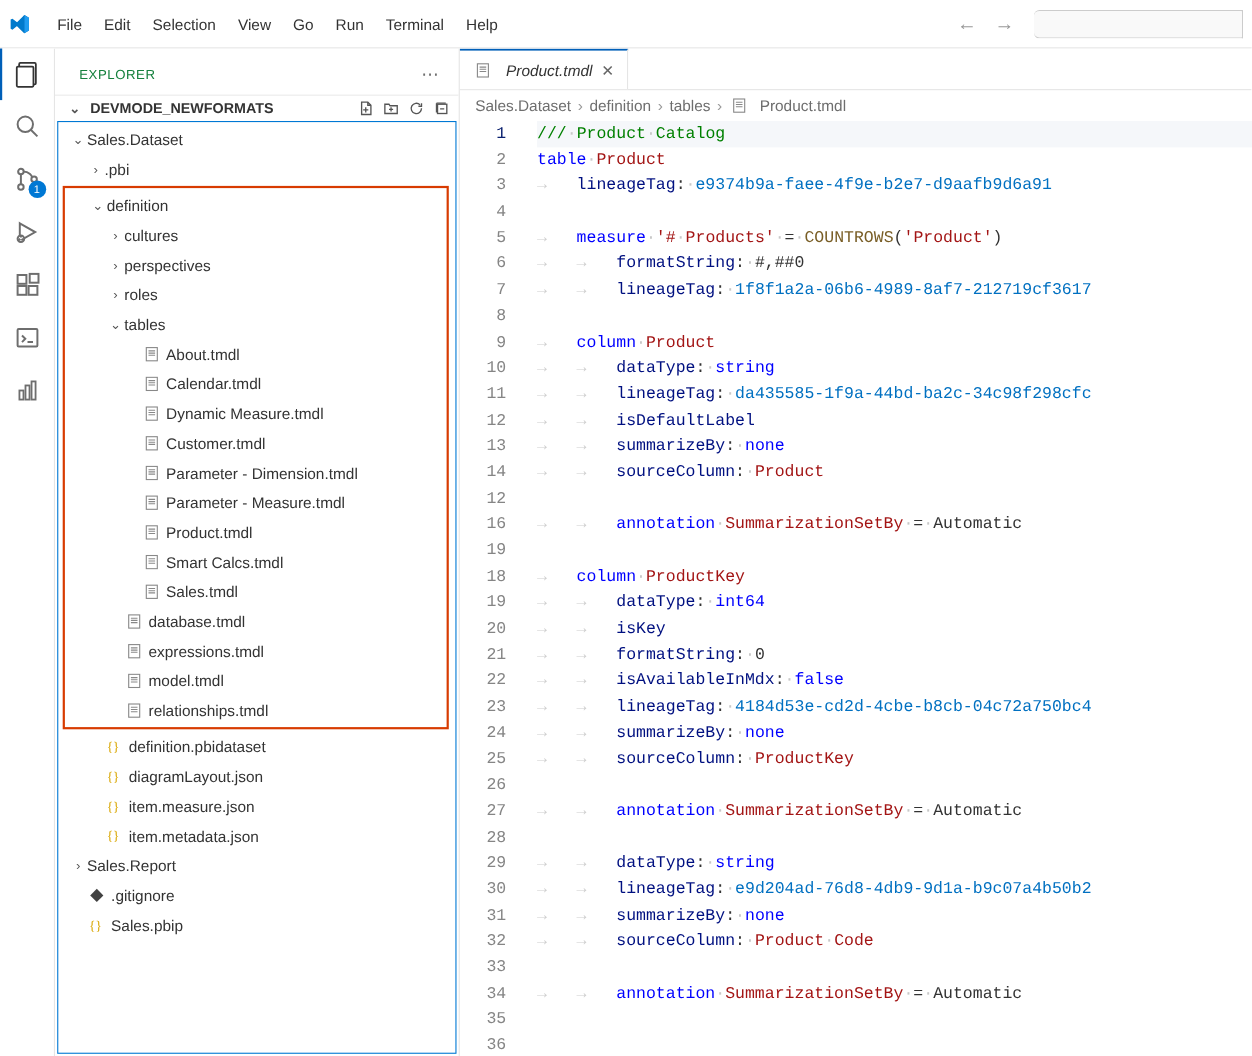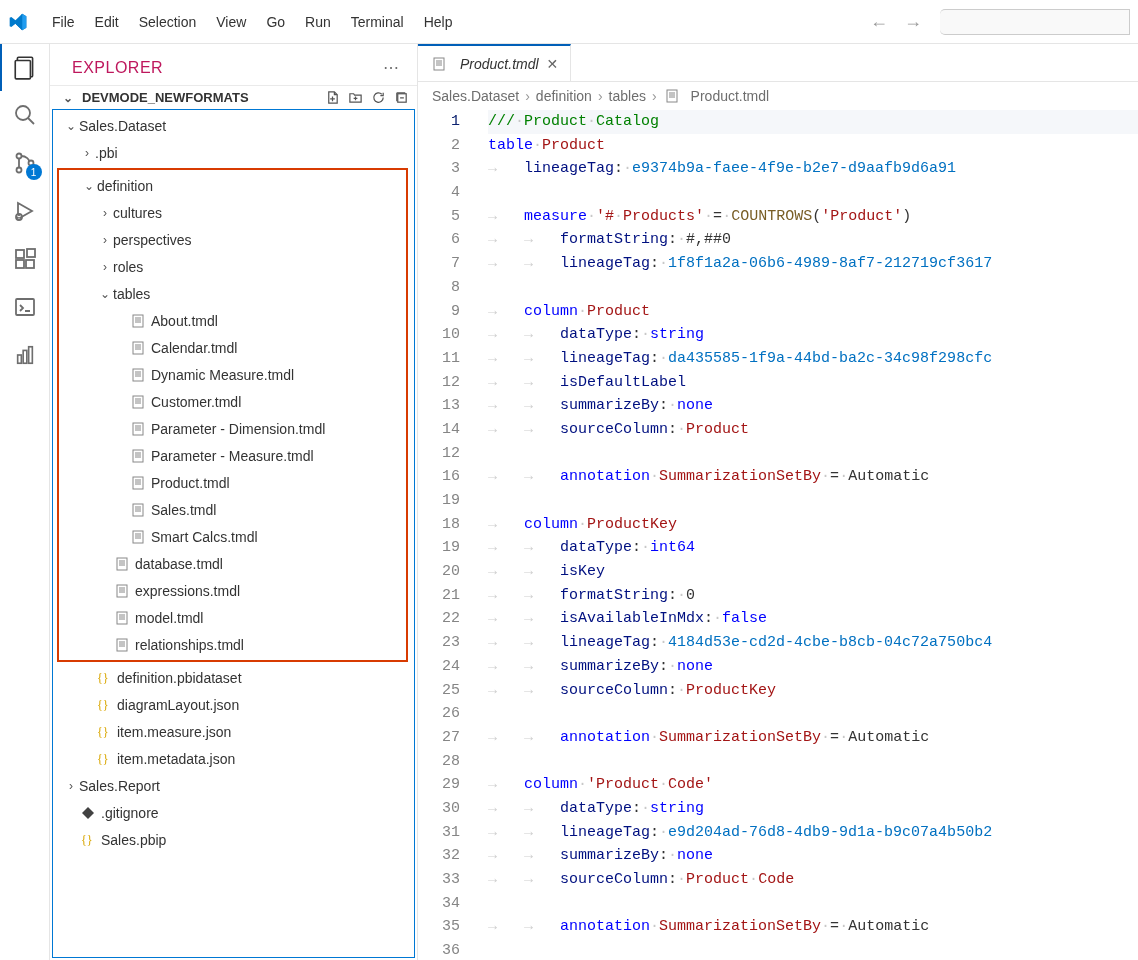--- a/index.html
+++ b/index.html
@@ -20,21 +20,21 @@
 
 .activity-bar { width: 50px; background: #fff; border-right: 1px solid #e5e5e5; display: flex; flex-direction: column; align-items: center; padding-top: 10px; gap: 22px; }
 .activity-icon { width: 26px; height: 26px; color: #6e6e6e; position: relative; cursor: pointer; display:flex; align-items:center; justify-content:center; }
 .activity-icon.active { color: #333; }
 .activity-bar-indicator { position: absolute; left: -12px; width: 2px; height: 48px; background: #005fb8; }
 .badge { position: absolute; bottom: -4px; right: -4px; background: #0078d4; color: #fff; border-radius: 50%; width: 16px; height: 16px; font-size: 10px; display: flex; align-items: center; justify-content: center; }
 
 
 .sidebar { width: 368px; border-right: 1px solid #e5e5e5; display: flex; flex-direction: column; overflow: hidden; }
 .sidebar-header { display: flex; align-items: center; justify-content: space-between; padding: 14px 18px 8px 22px; }
-.sidebar-title { color: #be185d; font-size: 16px; letter-spacing: 0.5px; }
+.sidebar-title { color: #15803d; font-size: 12px; letter-spacing: 0.5px; }
 .ellipsis { color: #6e6e6e; font-size: 16px; cursor: pointer; }
 .section-header { display: flex; align-items: center; padding: 4px 8px 4px 10px; font-weight: 600; font-size: 13px; gap: 6px; border-top: 1px solid #eaeaea; }
 .section-header .actions { margin-left: auto; display: flex; gap: 8px; color: #555; font-size: 14px; }
 .section-header .actions span { cursor: pointer; }
 .tree { flex: 1; overflow: auto; border: 1px solid #0078d4; margin: 0 2px 2px 2px; padding-top: 2px; }
 .tree-row { display: flex; align-items: center; height: 27px; padding-left: 0; cursor: pointer; white-space: nowrap; }
 .indent { display: inline-block; }
 .chev { width: 16px; text-align: center; color: #555; font-size: 12px; }
 .file-ico { width: 18px; display: inline-flex; align-items: center; justify-content: center; margin-right: 4px; }
 .file-ico svg { width: 14px; height: 14px; }
@@ -304,33 +304,33 @@
               <div class="tree-row">
                 <span class="indent" style="width:70px"></span>
                 <span class="file-ico">
                   <svg viewBox="0 0 14 14">
                     <rect x="2" y="1" width="10" height="12" fill="none" stroke="#888" stroke-width="1"></rect>
                     <line x1="4" y1="4" x2="10" y2="4" stroke="#888"></line>
                     <line x1="4" y1="6" x2="10" y2="6" stroke="#888"></line>
                     <line x1="4" y1="8" x2="10" y2="8" stroke="#888"></line>
                   </svg>
                 </span>
+                <span class="tree-label">Smart Calcs.tmdl</span>
+              </div>
+              <div class="tree-row">
+                <span class="indent" style="width:70px"></span>
+                <span class="file-ico">
+                  <svg viewBox="0 0 14 14">
+                    <rect x="2" y="1" width="10" height="12" fill="none" stroke="#888" stroke-width="1"></rect>
+                    <line x1="4" y1="4" x2="10" y2="4" stroke="#888"></line>
+                    <line x1="4" y1="6" x2="10" y2="6" stroke="#888"></line>
+                    <line x1="4" y1="8" x2="10" y2="8" stroke="#888"></line>
+                  </svg>
+                </span>
                 <span class="tree-label">Sales.tmdl</span>
-              </div>
-              <div class="tree-row">
-                <span class="indent" style="width:70px"></span>
-                <span class="file-ico">
-                  <svg viewBox="0 0 14 14">
-                    <rect x="2" y="1" width="10" height="12" fill="none" stroke="#888" stroke-width="1"></rect>
-                    <line x1="4" y1="4" x2="10" y2="4" stroke="#888"></line>
-                    <line x1="4" y1="6" x2="10" y2="6" stroke="#888"></line>
-                    <line x1="4" y1="8" x2="10" y2="8" stroke="#888"></line>
-                  </svg>
-                </span>
-                <span class="tree-label">Smart Calcs.tmdl</span>
               </div>
             </div>
           <div id="def-files">
               <div class="tree-row">
                 <span class="indent" style="width:54px"></span>
                 <span class="file-ico">
                   <svg viewBox="0 0 14 14">
                     <rect x="2" y="1" width="10" height="12" fill="none" stroke="#888" stroke-width="1"></rect>
                     <line x1="4" y1="4" x2="10" y2="4" stroke="#888"></line>
                     <line x1="4" y1="6" x2="10" y2="6" stroke="#888"></line>
@@ -532,21 +532,20 @@
             <div class="line"><span class="ws-arrow">→   </span><span class="ws-arrow">→   </span><span class="tok-prop">dataType</span><span class="tok-punc">:<span class="ws-dot">·</span></span><span class="tok-enum">int64</span></div>
             <div class="line"><span class="ws-arrow">→   </span><span class="ws-arrow">→   </span><span class="tok-prop">isKey</span></div>
             <div class="line"><span class="ws-arrow">→   </span><span class="ws-arrow">→   </span><span class="tok-prop">formatString</span><span class="tok-punc">:<span class="ws-dot">·</span></span><span class="tok-punc">0</span></div>
             <div class="line"><span class="ws-arrow">→   </span><span class="ws-arrow">→   </span><span class="tok-prop">isAvailableInMdx</span><span class="tok-punc">:<span class="ws-dot">·</span></span><span class="tok-enum">false</span></div>
             <div class="line"><span class="ws-arrow">→   </span><span class="ws-arrow">→   </span><span class="tok-prop">lineageTag</span><span class="tok-punc">:<span class="ws-dot">·</span></span><span class="tok-guid">4184d53e-cd2d-4cbe-b8cb-04c72a750bc4</span></div>
             <div class="line"><span class="ws-arrow">→   </span><span class="ws-arrow">→   </span><span class="tok-prop">summarizeBy</span><span class="tok-punc">:<span class="ws-dot">·</span></span><span class="tok-enum">none</span></div>
             <div class="line"><span class="ws-arrow">→   </span><span class="ws-arrow">→   </span><span class="tok-prop">sourceColumn</span><span class="tok-punc">:<span class="ws-dot">·</span></span><span class="tok-type">ProductKey</span></div>
             <div class="line"> </div>
             <div class="line"><span class="ws-arrow">→   </span><span class="ws-arrow">→   </span><span class="tok-keyword">annotation<span class="ws-dot">·</span></span><span class="tok-type">SummarizationSetBy</span><span class="tok-punc"><span class="ws-dot">·</span>=<span class="ws-dot">·</span></span><span class="tok-punc">Automatic</span></div>
             <div class="line"> </div>
-            <div class="line"><span class="ws-arrow">→   </span><span class="tok-keyword">column<span class="ws-dot">·</span></span><span class="tok-string">'Product<span class="ws-dot">·</span>Code'</span></div>
             <div class="line"><span class="ws-arrow">→   </span><span class="ws-arrow">→   </span><span class="tok-prop">dataType</span><span class="tok-punc">:<span class="ws-dot">·</span></span><span class="tok-enum">string</span></div>
             <div class="line"><span class="ws-arrow">→   </span><span class="ws-arrow">→   </span><span class="tok-prop">lineageTag</span><span class="tok-punc">:<span class="ws-dot">·</span></span><span class="tok-guid">e9d204ad-76d8-4db9-9d1a-b9c07a4b50b2</span></div>
             <div class="line"><span class="ws-arrow">→   </span><span class="ws-arrow">→   </span><span class="tok-prop">summarizeBy</span><span class="tok-punc">:<span class="ws-dot">·</span></span><span class="tok-enum">none</span></div>
             <div class="line"><span class="ws-arrow">→   </span><span class="ws-arrow">→   </span><span class="tok-prop">sourceColumn</span><span class="tok-punc">:<span class="ws-dot">·</span></span><span class="tok-type">Product<span class="ws-dot">·</span>Code</span></div>
             <div class="line"> </div>
             <div class="line"><span class="ws-arrow">→   </span><span class="ws-arrow">→   </span><span class="tok-keyword">annotation<span class="ws-dot">·</span></span><span class="tok-type">SummarizationSetBy</span><span class="tok-punc"><span class="ws-dot">·</span>=<span class="ws-dot">·</span></span><span class="tok-punc">Automatic</span></div>
             <div class="line"> </div>
           </div>
       </div>
     </div>

